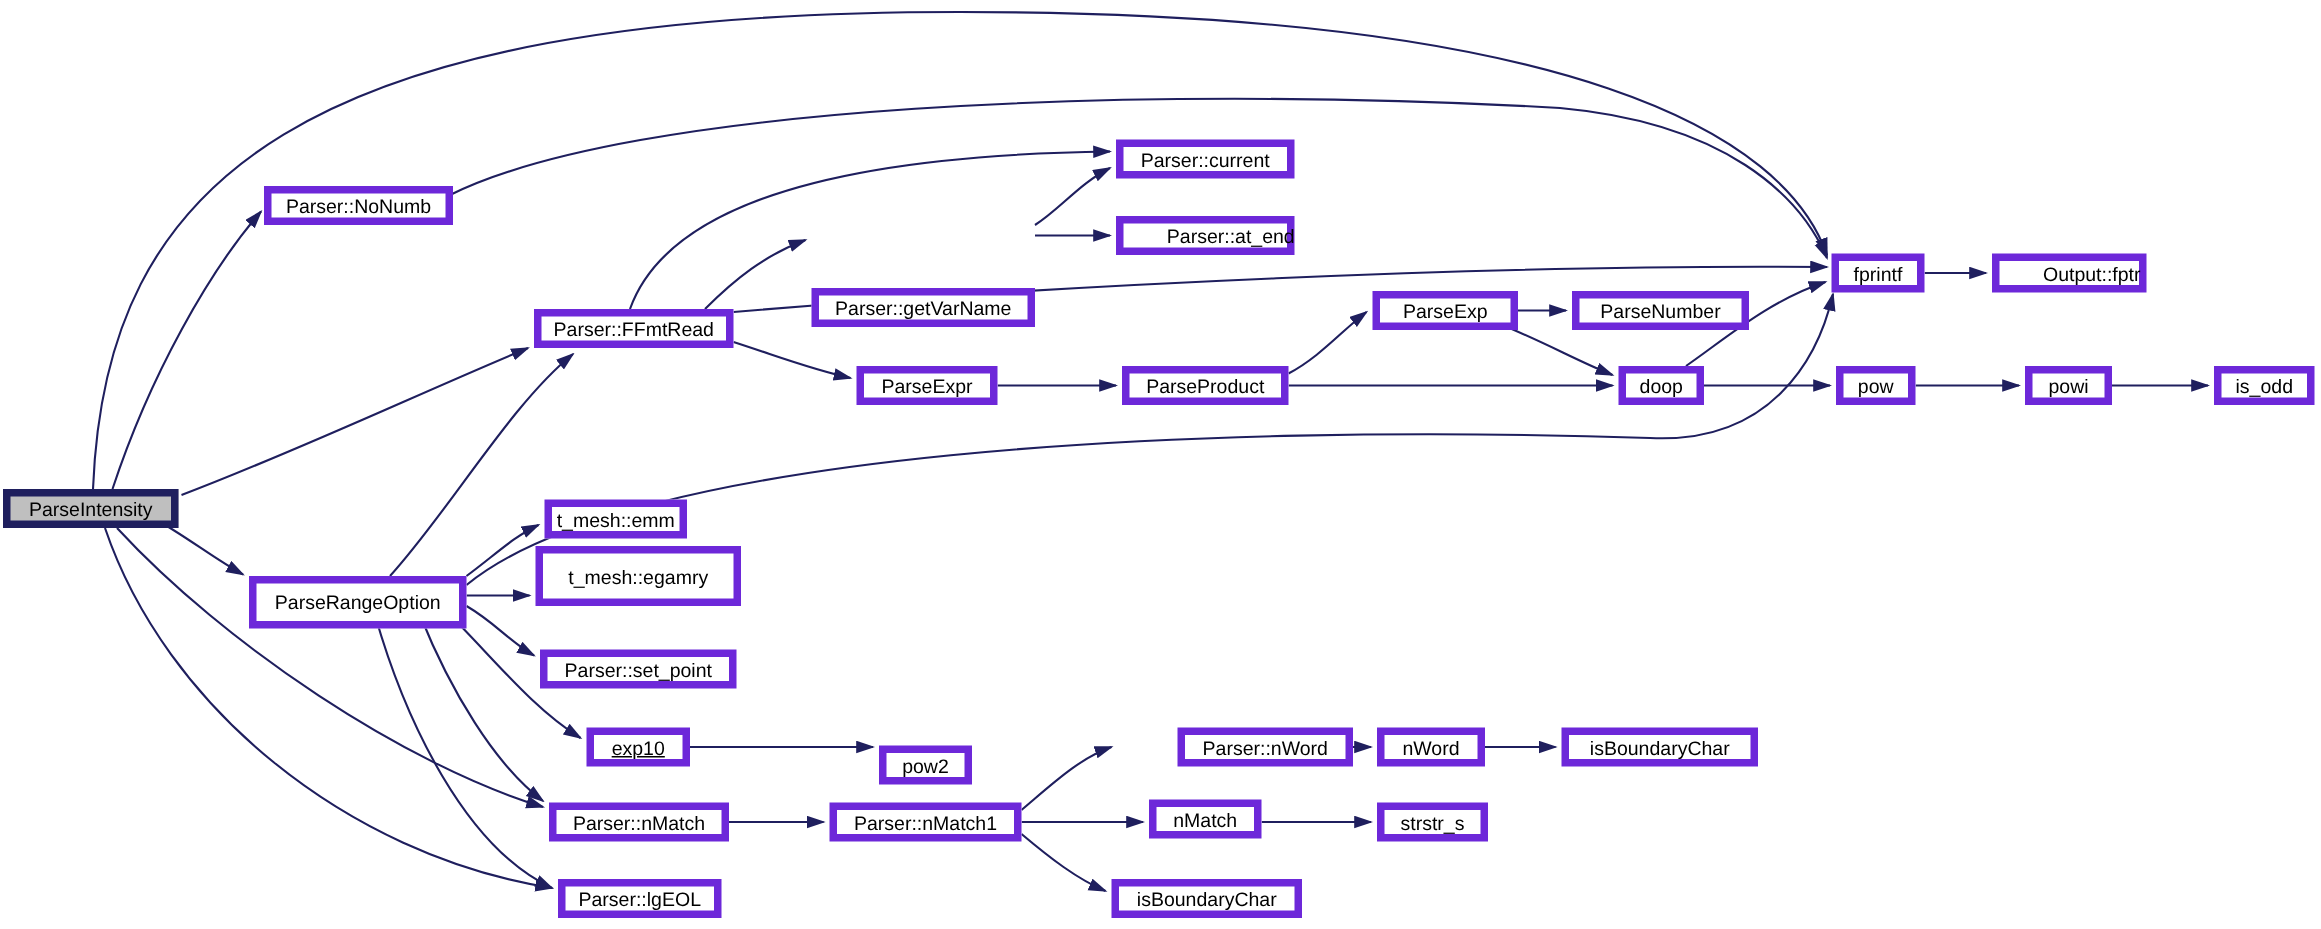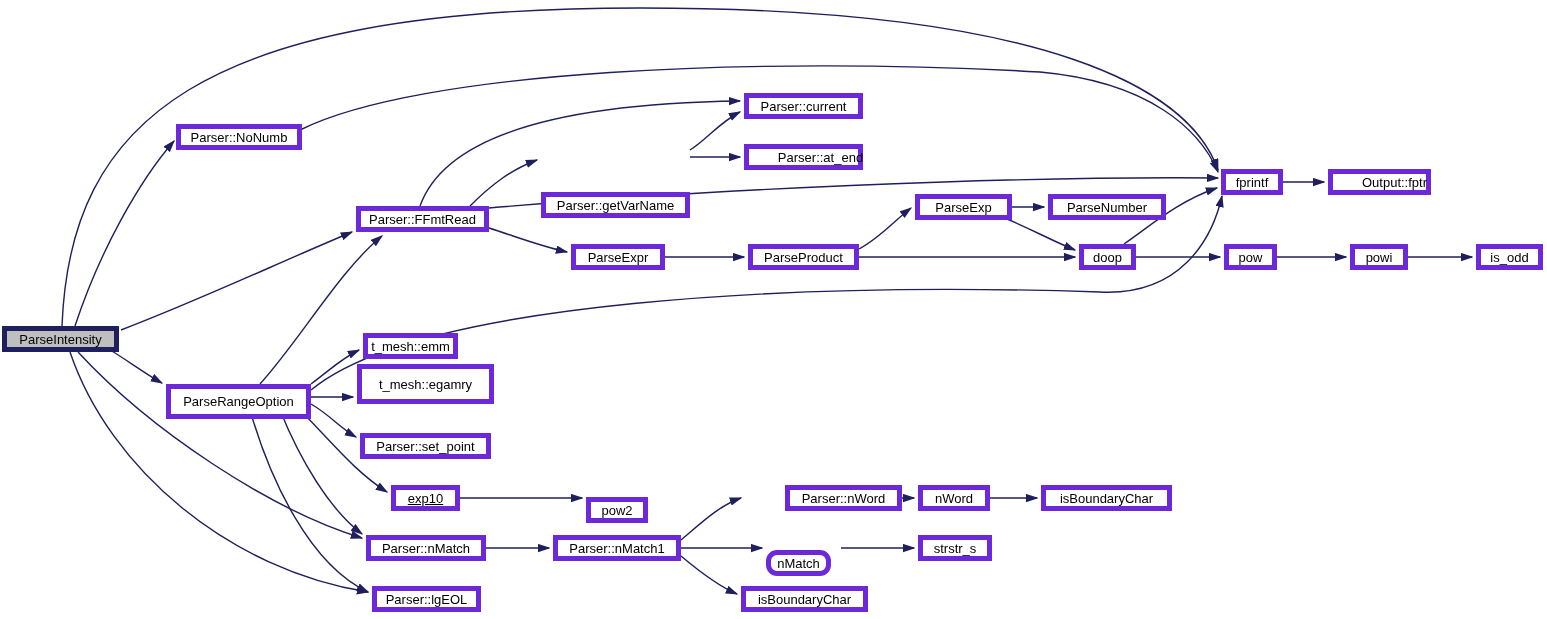--- a/index.html
+++ b/index.html
@@ -154,17 +154,17 @@
   <div class="node" style="left:363px;top:333px;width:95px;height:26px;">t_mesh::emm</div>
   <div class="node" style="left:357px;top:364px;width:137px;height:40px;">t_mesh::egamry</div>
   <div class="node" style="left:360px;top:433px;width:131px;height:26px;">Parser::set_point</div>
   <div class="node" style="left:391px;top:485px;width:69px;height:26px;text-decoration:underline;">exp10</div>
   <div class="node" style="left:586px;top:485px;width:62px;height:26px;margin-top:12px;">pow2</div>
   <div class="node" style="left:366px;top:535px;width:120px;height:26px;">Parser::nMatch</div>
   <div class="node" style="left:553px;top:535px;width:128px;height:26px;">Parser::nMatch1</div>
   <div class="node" style="left:745px;top:485px;width:117px;height:26px;margin-left:40px;">Parser::nWord</div>
   <div class="node" style="left:918px;top:485px;width:72px;height:26px;">nWord</div>
   <div class="node" style="left:1041px;top:485px;width:131px;height:26px;">isBoundaryChar</div>
-  <div class="node" style="left:766px;top:550px;width:65px;height:26px;border-radius:11px;">nMatch</div>
+  <div class="node" style="left:766px;top:533px;width:75px;height:26px;">nMatch</div>
   <div class="node" style="left:918px;top:535px;width:74px;height:26px;">strstr_s</div>
   <div class="node" style="left:741px;top:586px;width:127px;height:26px;">isBoundaryChar</div>
   <div class="node" style="left:372px;top:586px;width:109px;height:26px;">Parser::lgEOL</div>
 </div>
 
 </body></html>

